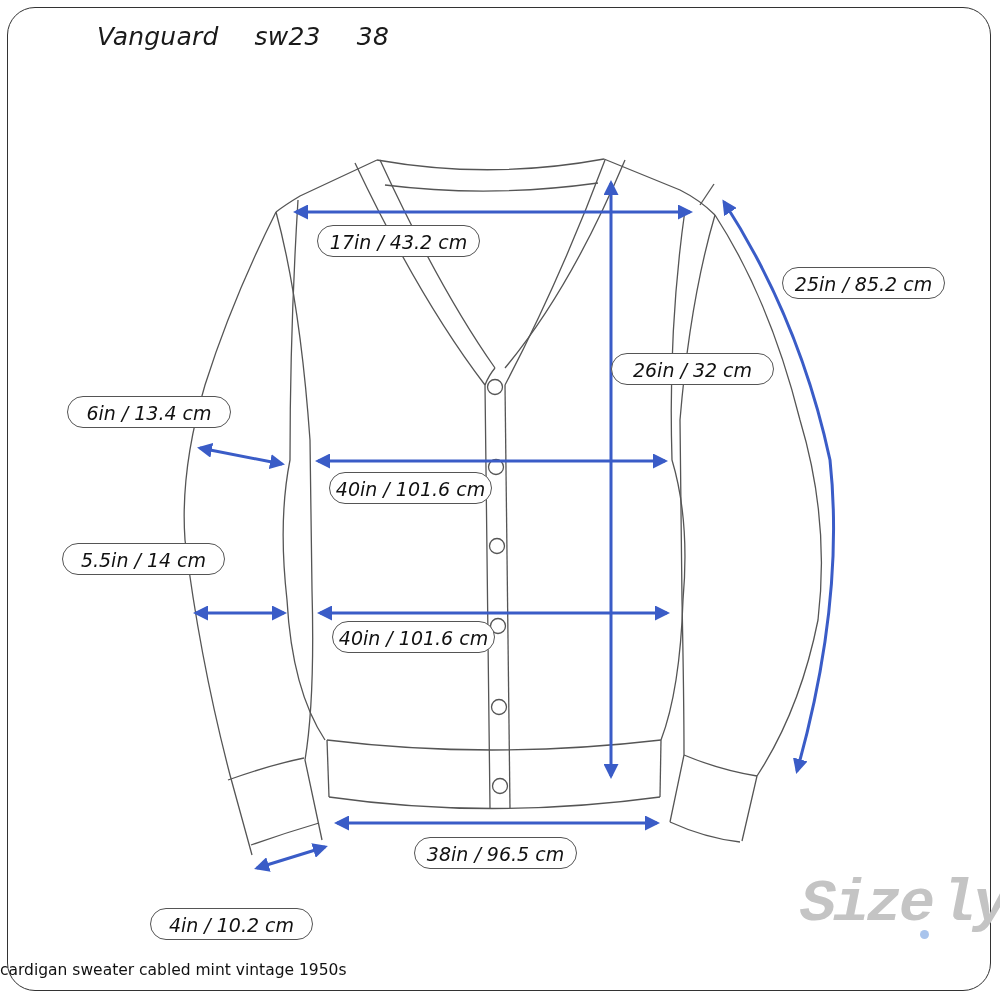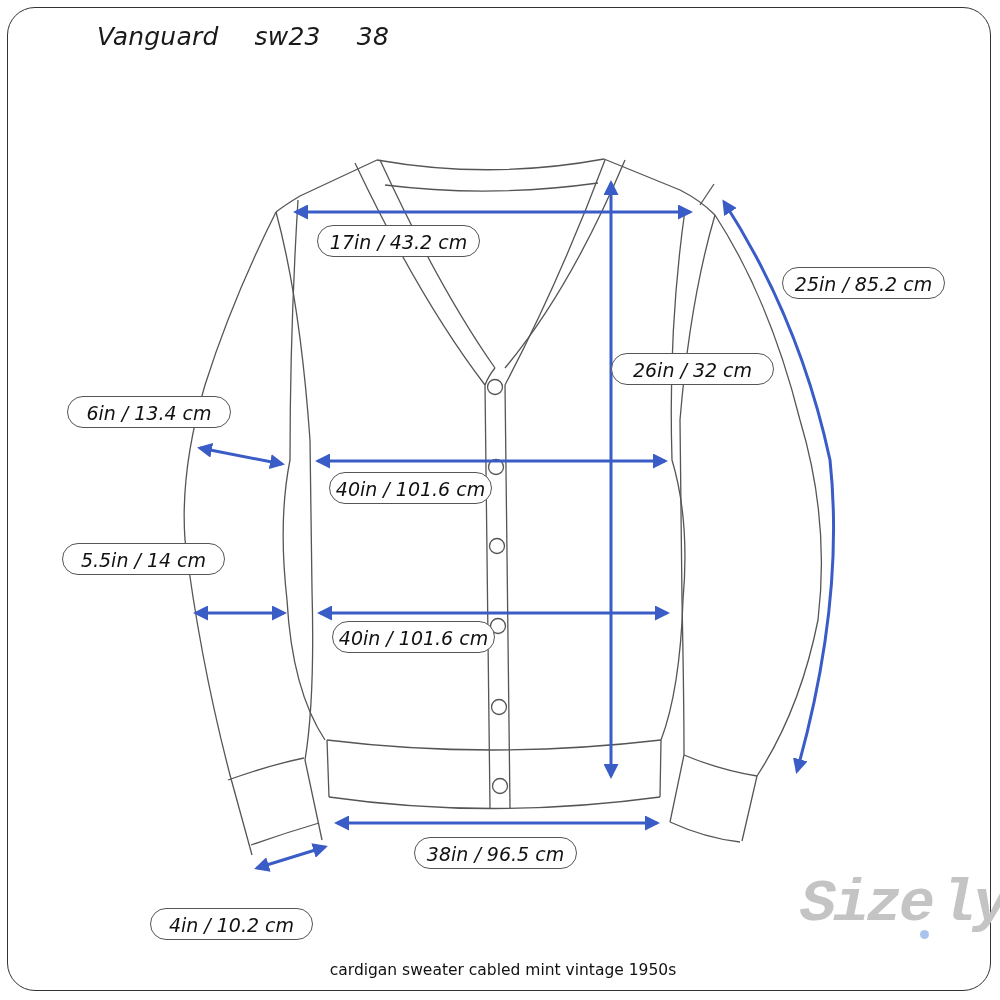--- a/index.html
+++ b/index.html
@@ -2,21 +2,21 @@
 <html><head>
 <meta charset="utf-8">
 <style>
   html, body { margin:0; padding:0; background:#ffffff; }
   body { width:1000px; height:1000px; position:relative; overflow:hidden; font-family:"DejaVu Sans", sans-serif; }
   .frame { position:absolute; left:7px; top:7px; width:984px; height:984px; border:1.6px solid #333; border-radius:28px; box-sizing:border-box; }
   .title { position:absolute; top:22px; left:97px; font-size:25px; color:#1a1a1a; letter-spacing:0.2px;font-style:italic; }
   .title span { margin-right:28px; }
   svg.drawing { position:absolute; left:0; top:0; }
   .label { position:absolute; border:1.3px solid #555; border-radius:16px; background:#fff; font-size:19px; color:#111; height:32px; line-height:32px; text-align:center; white-space:nowrap; box-sizing:border-box;font-style:italic; }
-  .caption { position:absolute; left:0; width:1000px; text-align:center; top:961px; font-size:15.5px; color:#111; padding-left:6px; box-sizing:border-box; }
+  .caption { position:absolute; left:0; width:1000px; top:961px; font-size:15.5px; color:#111; box-sizing:border-box; }
   .logo { position:absolute; left:800px; top:870px; font-family:Liberation Mono, monospace; font-style:italic; font-weight:bold; font-size:60px; color:#c4c4c4; letter-spacing:-3px; }
   .logo-dot { position:absolute; left:920px; top:930px; width:9px; height:9px; border-radius:50%; background:#a9c4ec; }
 </style>
 </head>
 <body>
 
 <div class="frame"></div>
 
 <div class="title">
   <span>Vanguard</span>

